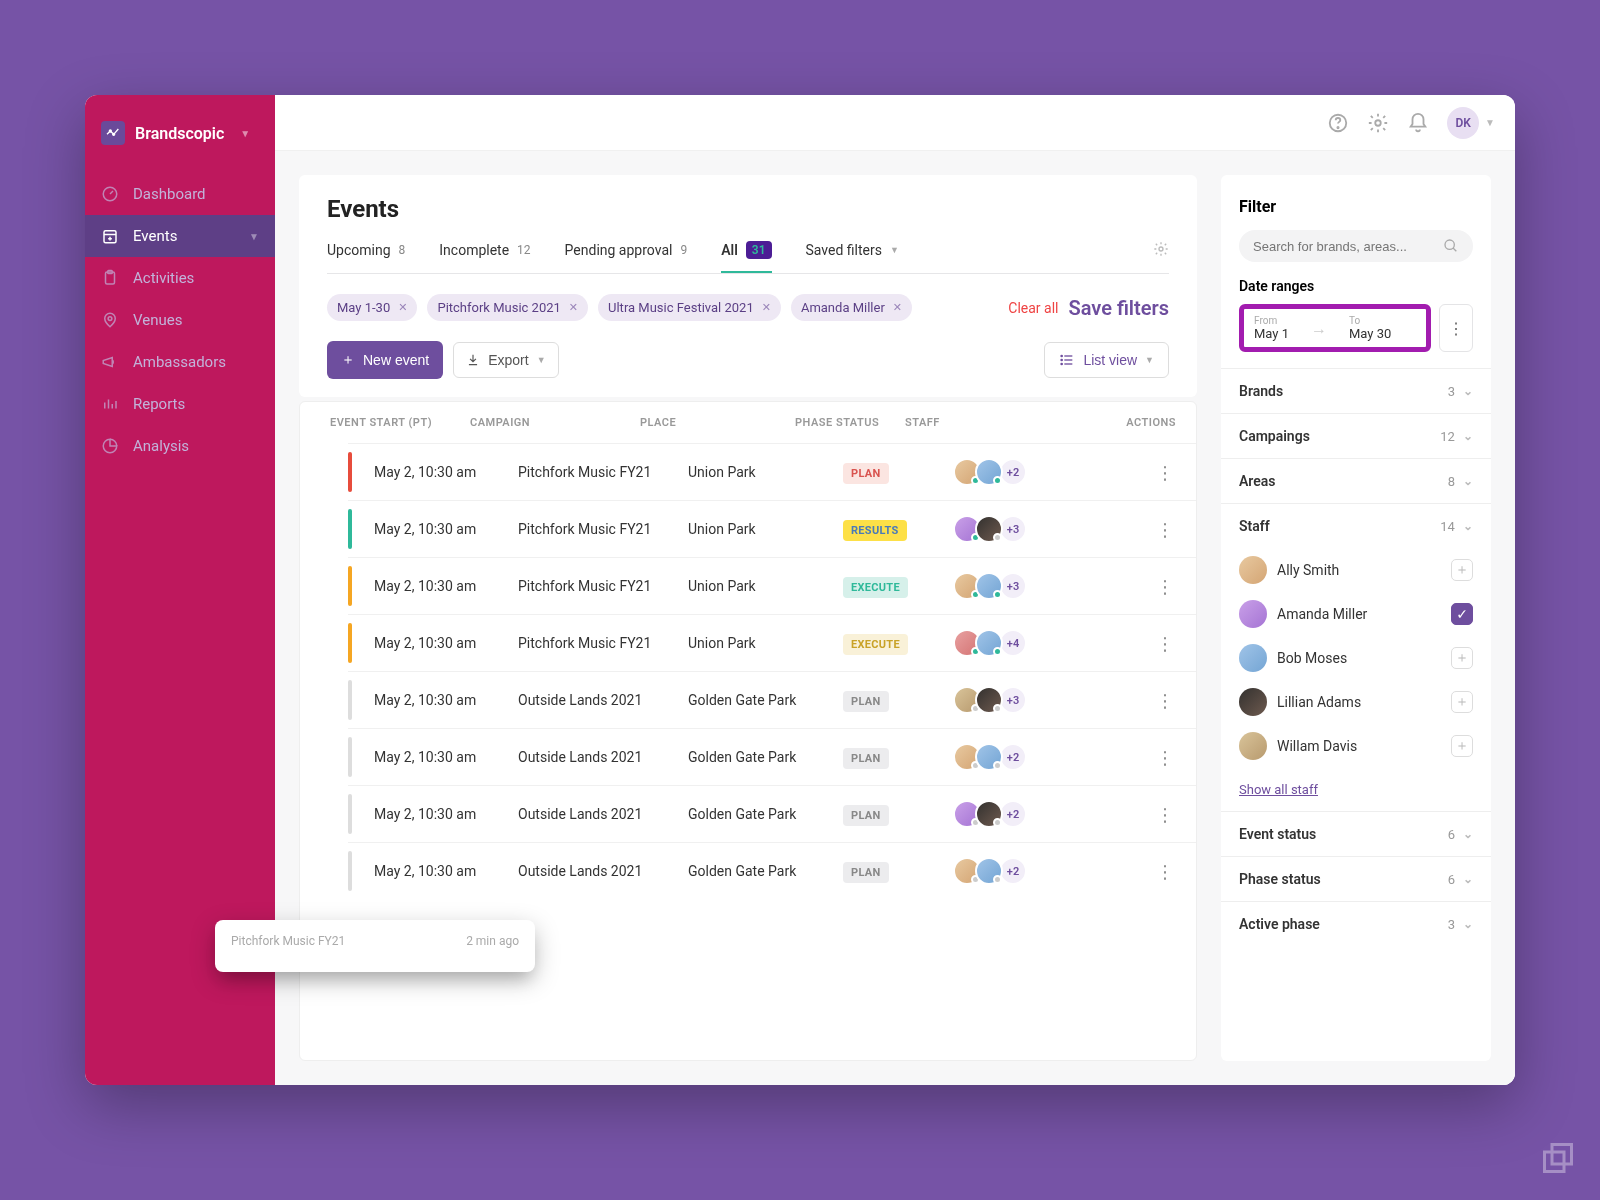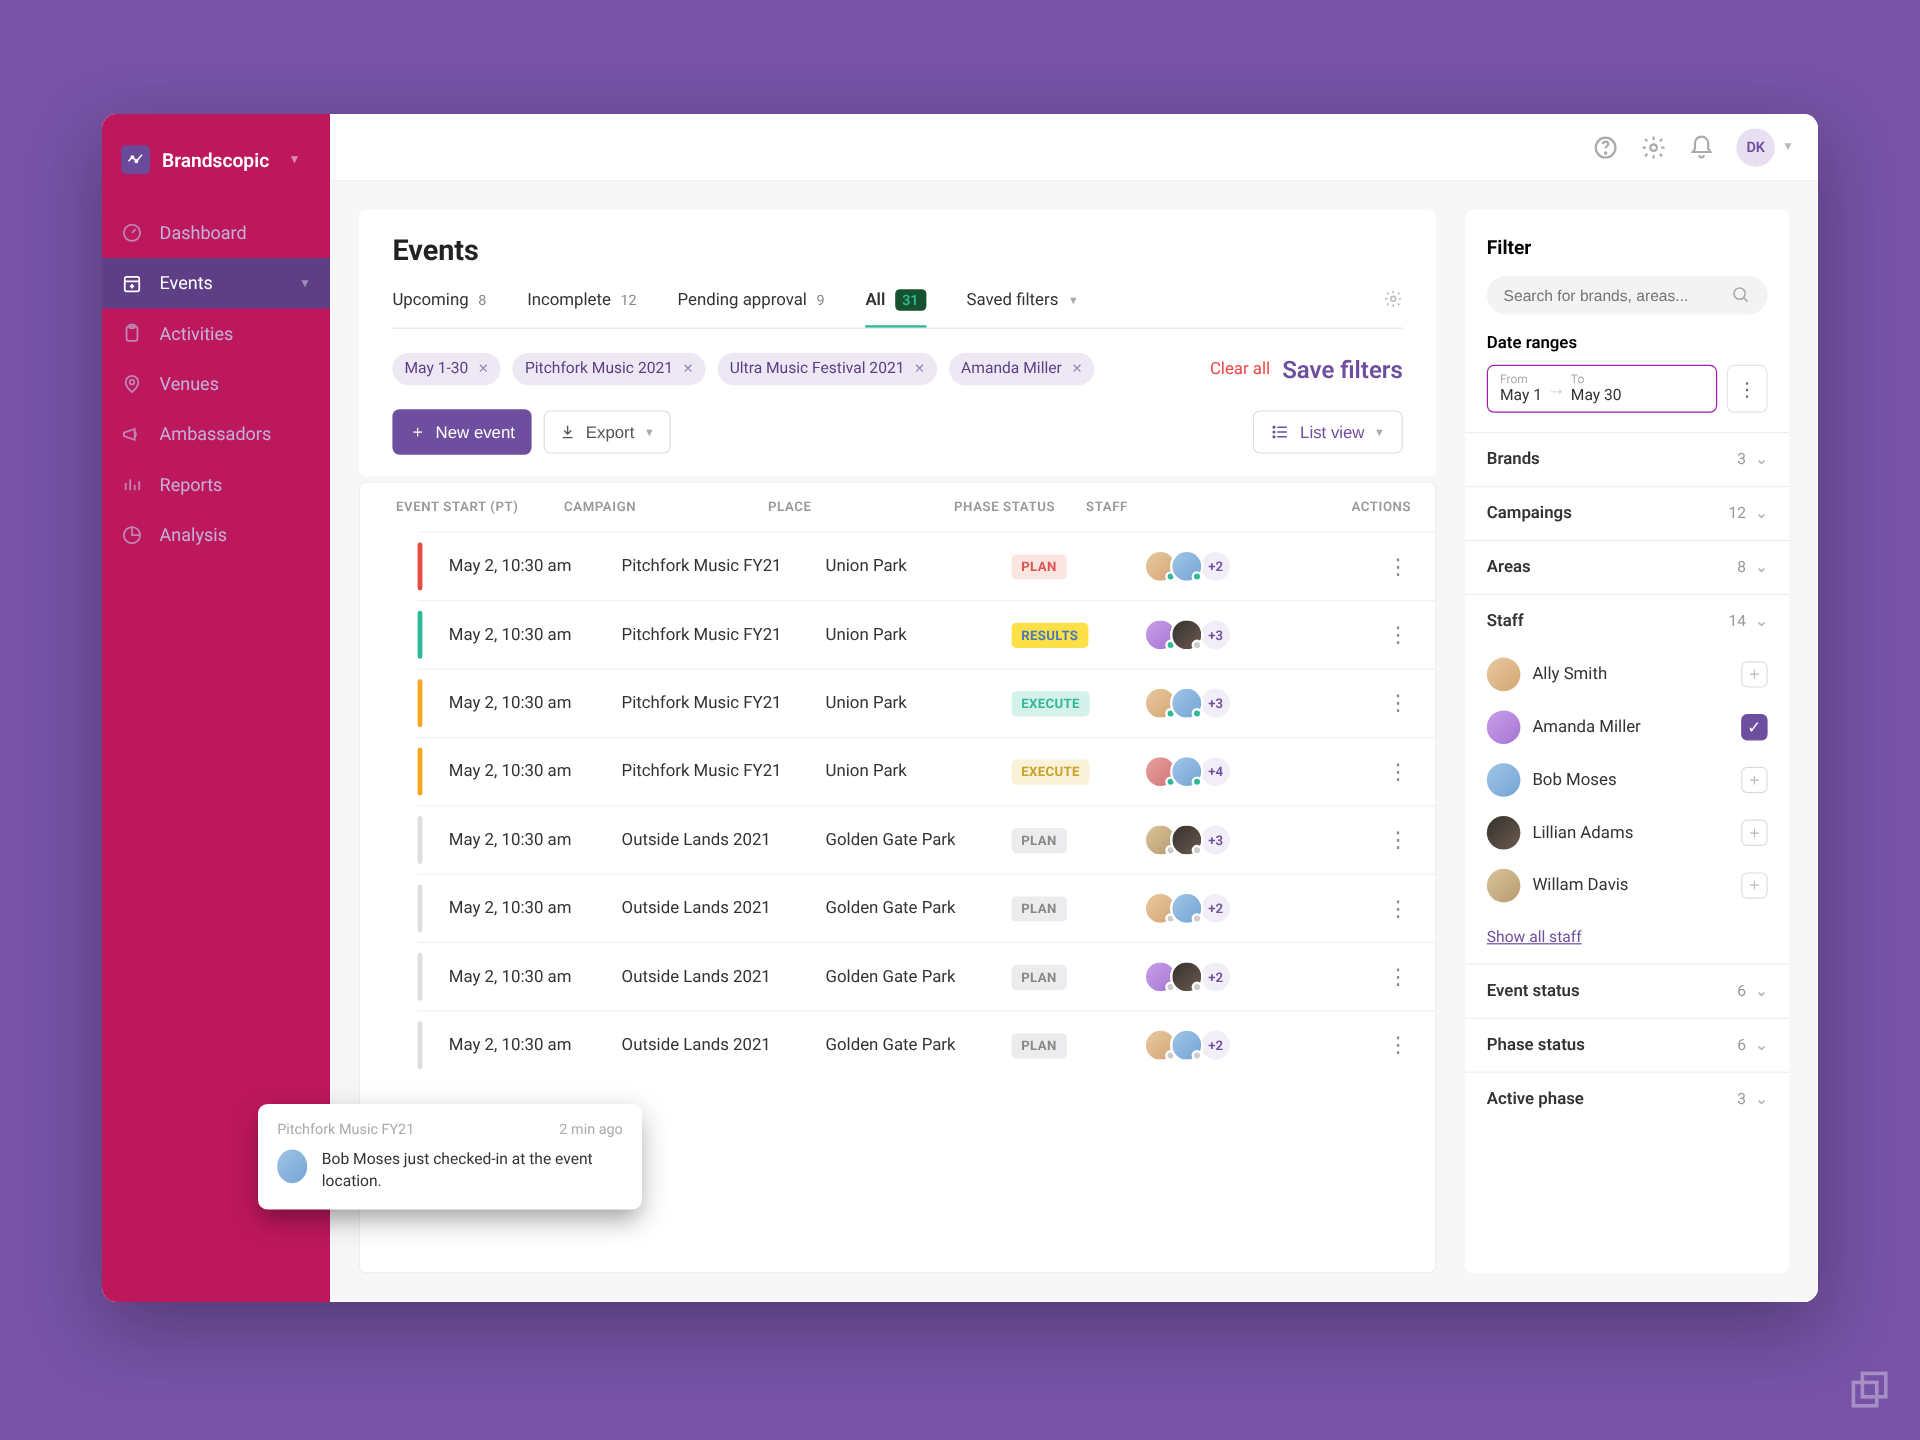--- a/index.html
+++ b/index.html
@@ -150,21 +150,21 @@
 }
 .tab.active {
   border-bottom-color: #2fb99a;
   font-weight: 600;
 }
 .tab-count {
   font-size: 12px;
   color: #888;
 }
 .tab.active .tab-count {
-  background: #14532d;
+  background: #4c1d95;
   color: #2fb99a;
   padding: 2px 6px;
   border-radius: 4px;
 }
 .tabs .gear {
   margin-left: auto;
   color: #bbb;
   padding-bottom: 12px;
 }
 .chips-row {
@@ -368,26 +368,26 @@
   font-weight: 600;
   padding: 0 18px 10px 18px;
 }
 .date-range {
   margin: 0 18px 16px 18px;
   display: flex;
   gap: 8px;
 }
 .date-box {
   flex: 1;
-  border: 1px solid #a21caf;
+  border: 5px solid #a21caf;
   border-radius: 6px;
   padding: 6px 10px;
   display: flex;
   align-items: center;
-  gap: 4px;
+  gap: 22px;
 }
 .date-col { display: flex; flex-direction: column; }
 .date-col .lbl { font-size: 10px; color: #aaa; }
 .date-col .val { font-size: 13px; color: #333; }
 .date-box .arrow { color: #ccc; font-size: 16px; }
 .date-more {
   width: 34px;
   border: 1px solid #e4e4e6;
   border-radius: 6px;
   display: flex;
@@ -925,22 +925,18 @@
       </div>
     </div>
   </div>
 </div>
 
 <div class="toast">
   <div class="toast-head">
     <span>Pitchfork Music FY21</span>
     <span>2 min ago</span>
   </div>
-  <div class="toast-body">
-    <div class="staff-avatar av-b"></div>
-    <div class="msg">Bob Moses just checked-in at the event location.</div>
-  </div>
 </div>
 
 <svg class="watermark" viewBox="0 0 24 24" fill="none" stroke="#fff" stroke-width="2">
     <rect x="3" y="8" width="13" height="13"></rect>
     <rect x="8" y="3" width="13" height="13"></rect>
   </svg>
 
 </body></html>

